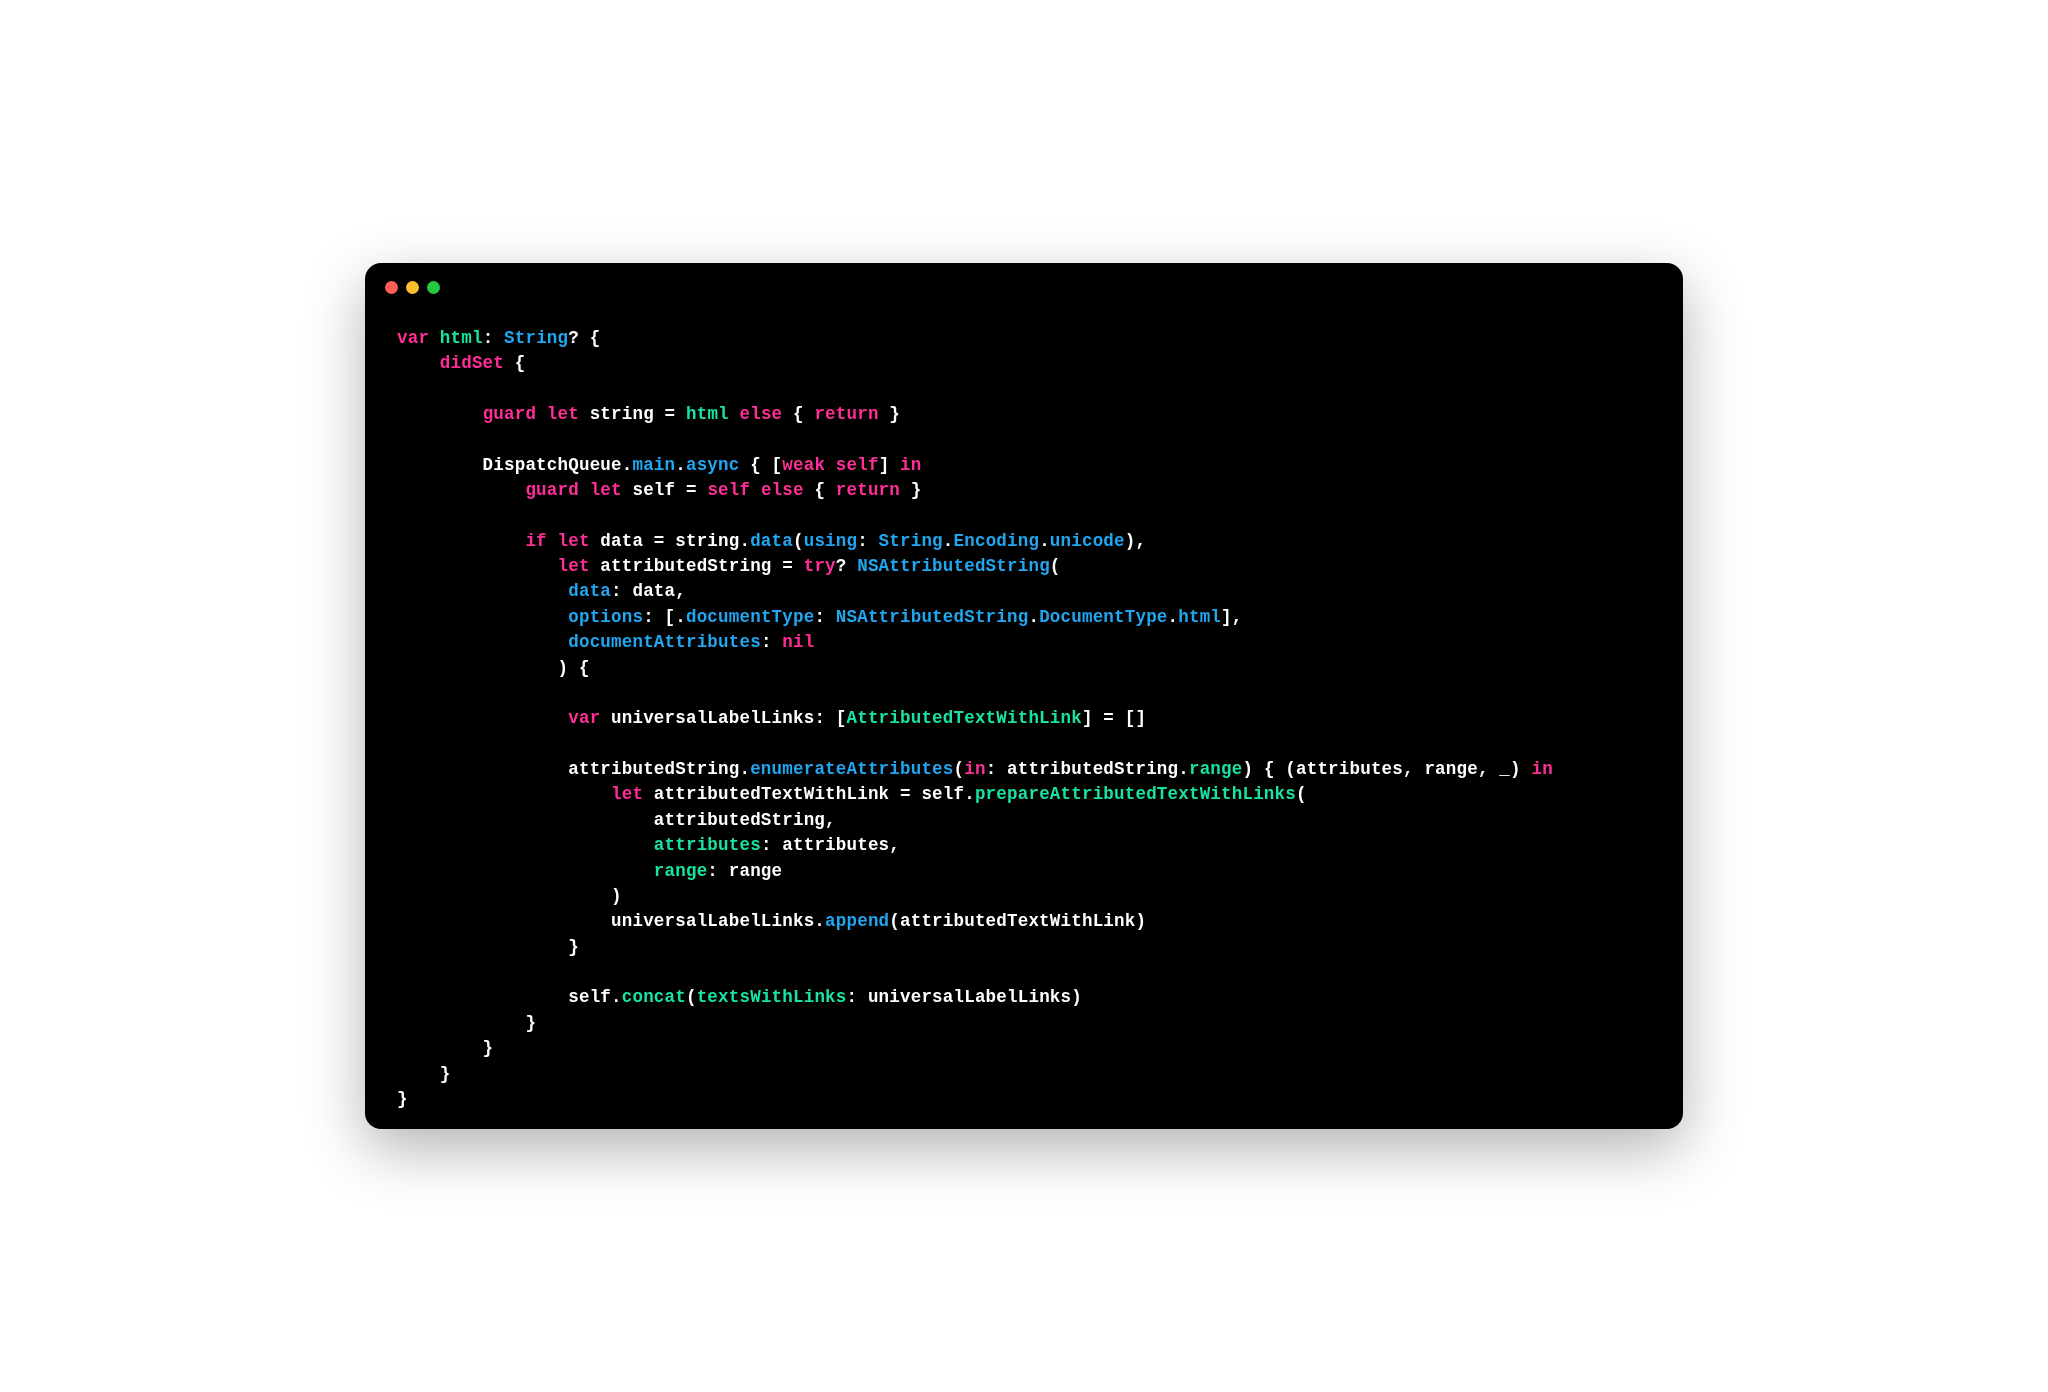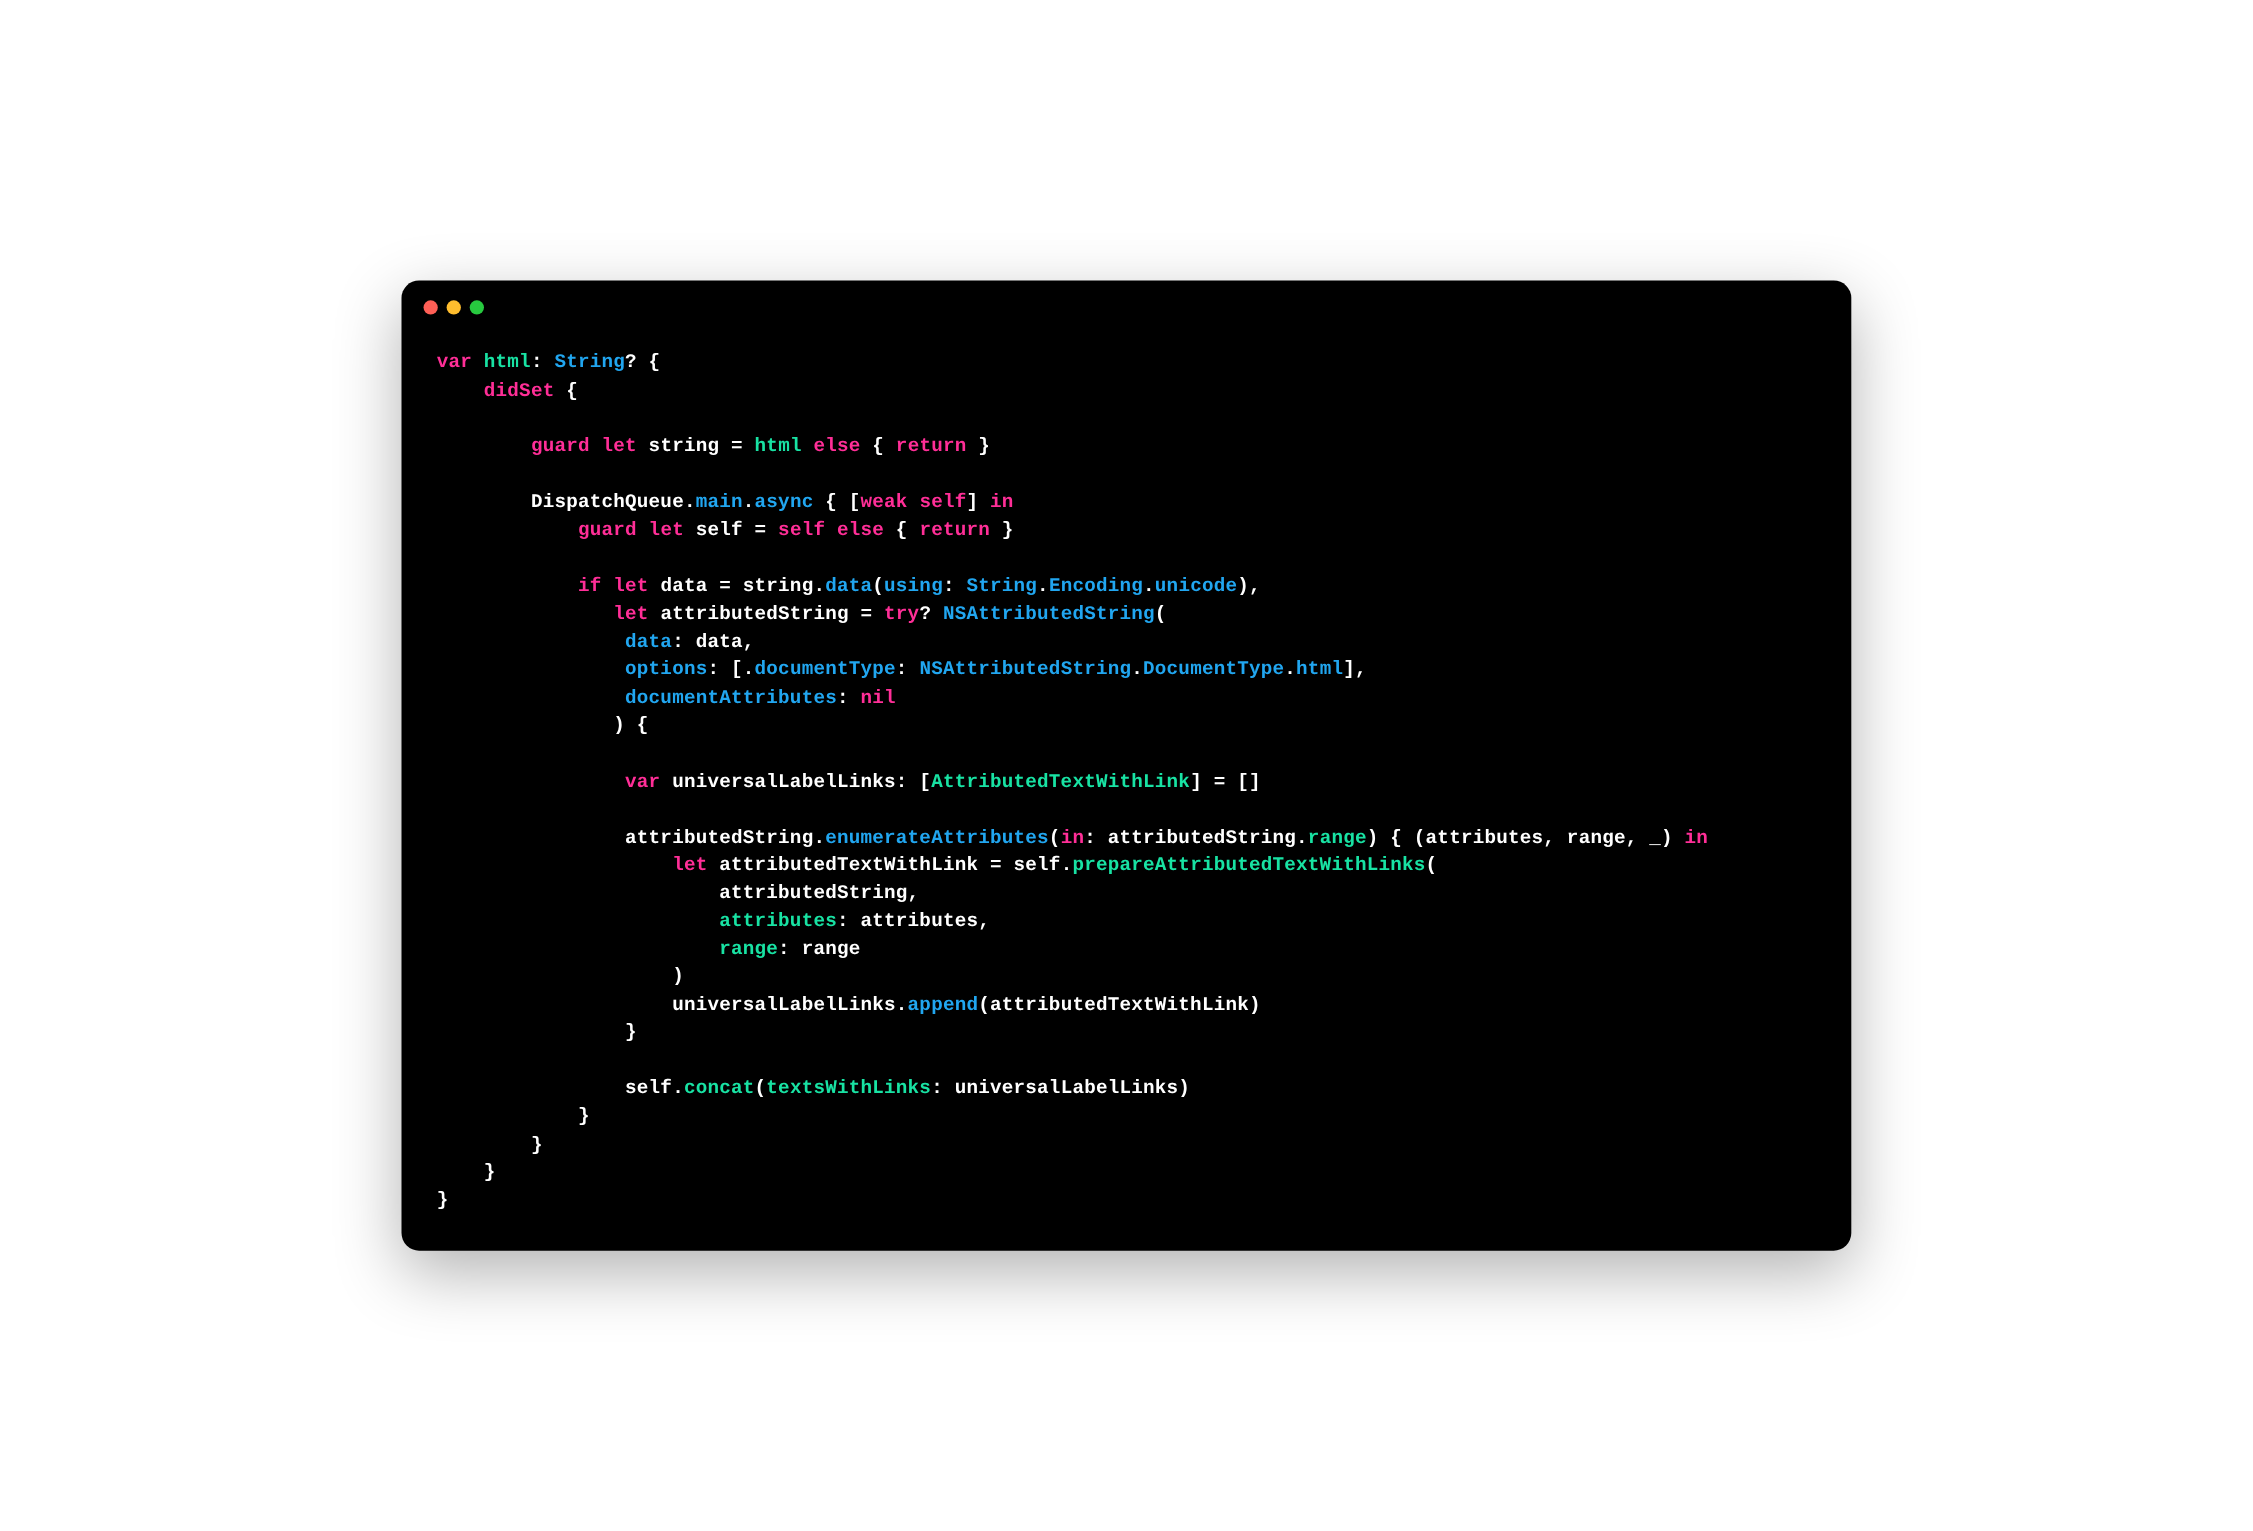--- a/index.html
+++ b/index.html
@@ -38,21 +38,21 @@
       width: 13px;
       height: 13px;
       border-radius: 50%;
     }
     
     .traffic-light.red { background: #ff5f56; }
     .traffic-light.yellow { background: #ffbd2e; }
     .traffic-light.green { background: #27c93f; }
     
     .code-area {
-      padding: 24px 32px 32px 32px;
+      padding: 24px 32px 17px 32px;
       font-size: 17.5px;
       line-height: 1.45;
       color: #ffffff;
       white-space: pre;
       font-weight: 600;
       letter-spacing: 0.2px;
     }
     
     .tok-keyword-pink { color: #ff2e97; }
     .tok-keyword-blue { color: #21a6f0; }

